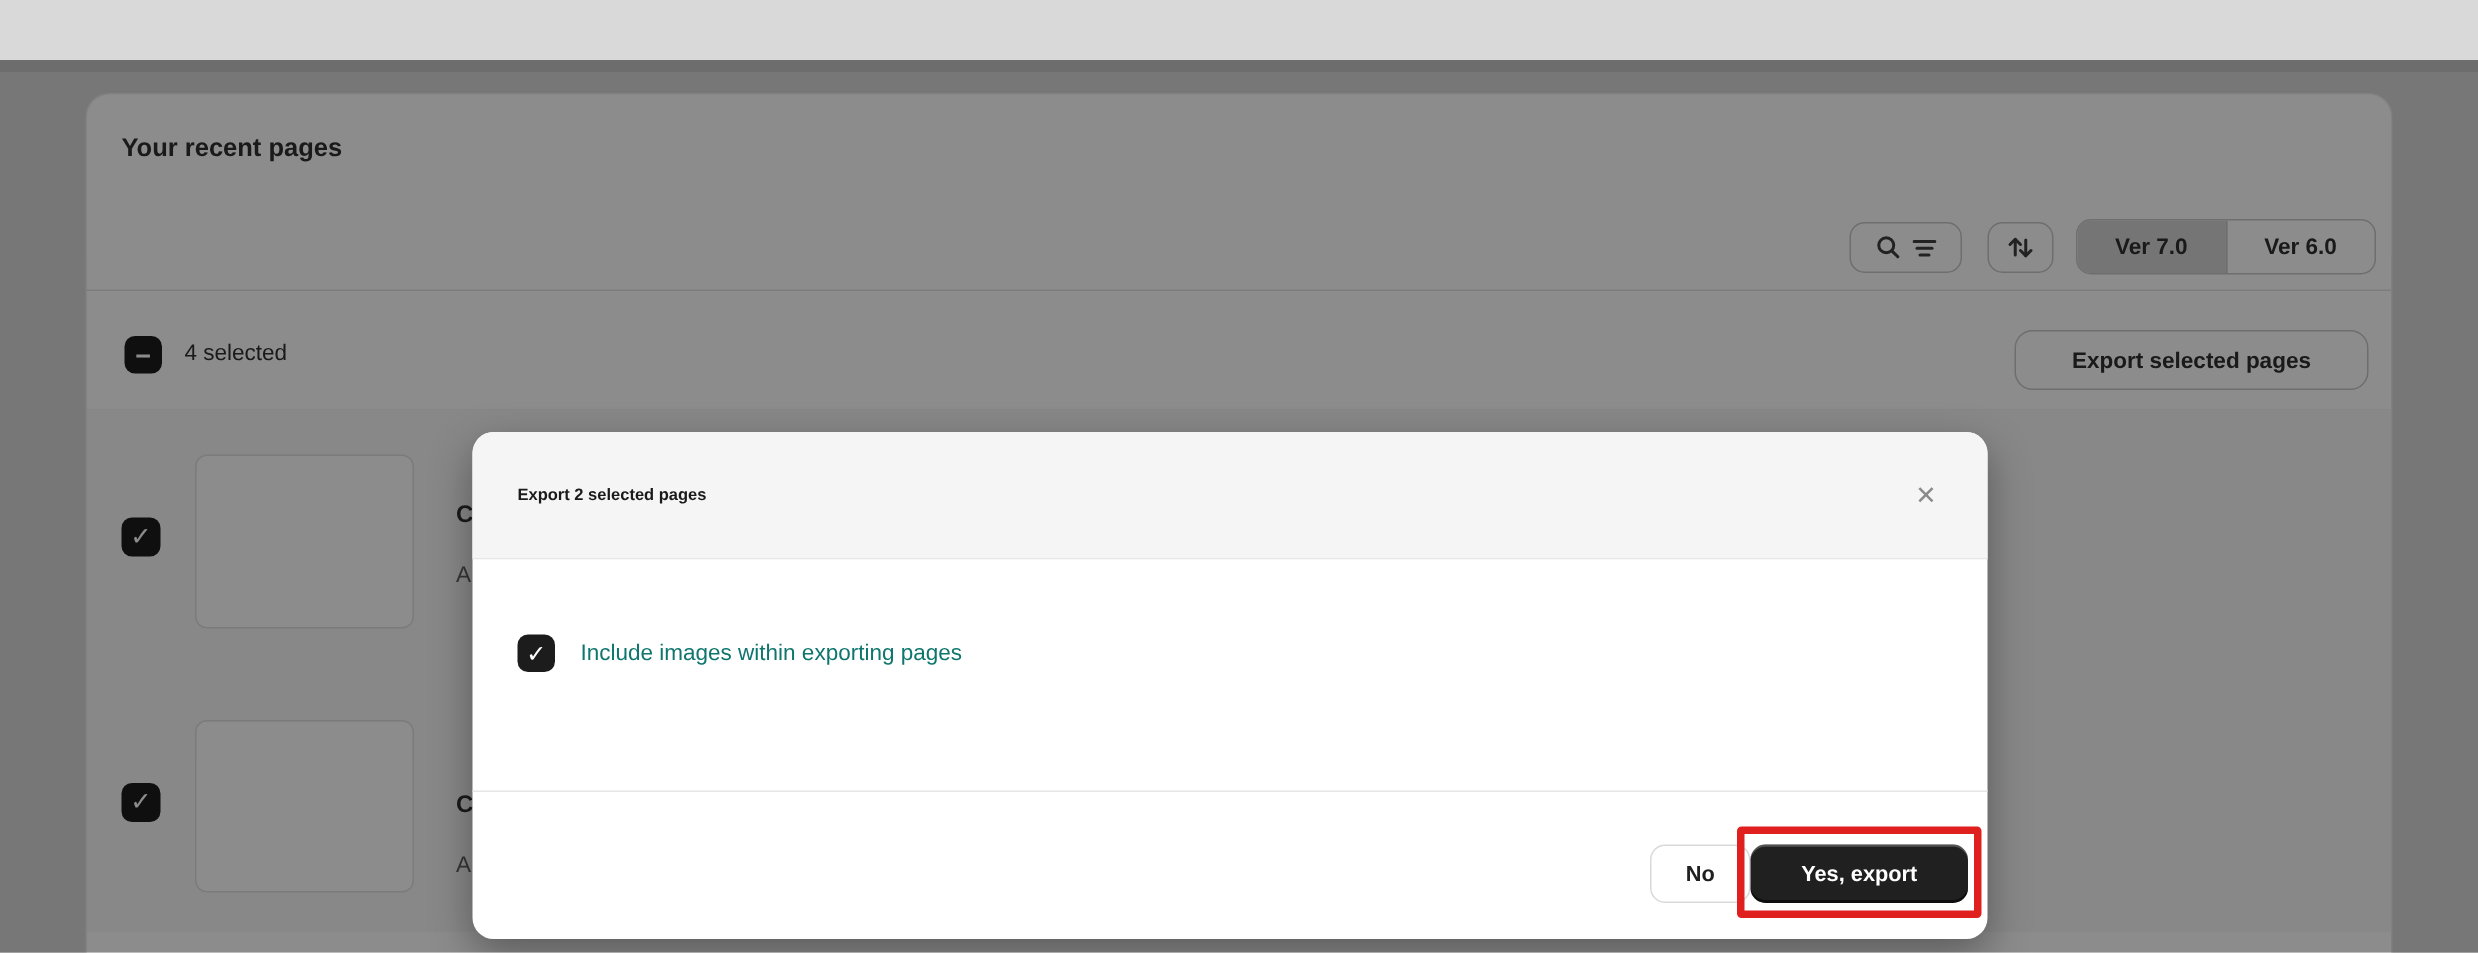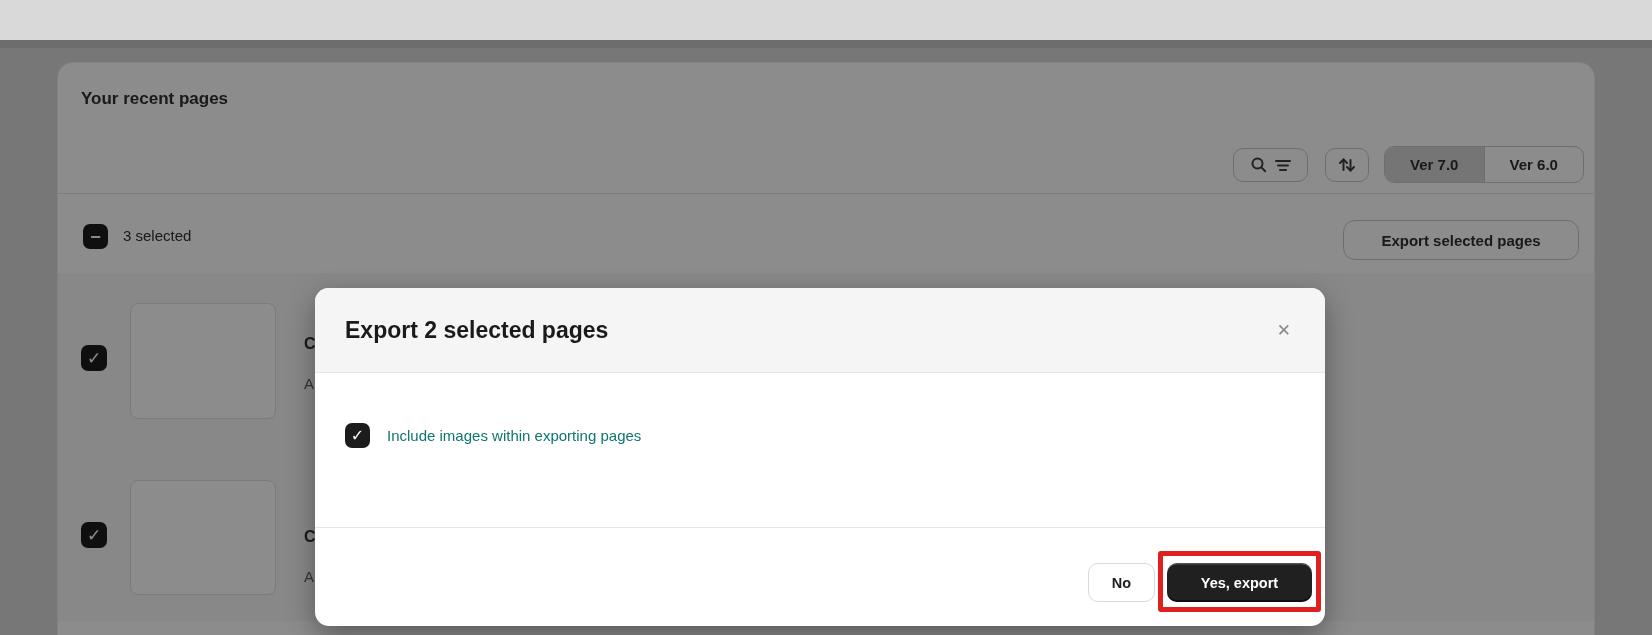--- a/index.html
+++ b/index.html
@@ -57,30 +57,30 @@
   .row-2 .row-title { top:82px; } .row-2 .row-sub { top:122px; }
 
   
   .dim-overlay { position:absolute; inset:0; background:rgba(0,0,0,0.45); z-index:10; }
 
   
   .modal { position:absolute; left:315px; top:248px; width:1010px; height:338px; z-index:20;
     background:#ffffff; border-radius:14px; box-shadow:0 10px 28px rgba(0,0,0,0.35); }
   .modal-header { position:relative; height:85px; background:#f5f5f5; border-bottom:1px solid #e6e6e6;
     border-radius:14px 14px 0 0; display:flex; align-items:center; padding:0 30px; }
-  .modal-title { font-size:23px; font-weight:bold; color:#1a1a1a; flex:1; }
+  .modal-title { font-size:11px; font-weight:bold; color:#1a1a1a; flex:1; }
   .modal-close { background:none; border:none; font-size:17px; color:#8a8a8a; cursor:pointer;
     padding:4px; line-height:1; font-family:inherit; }
   .modal-body { height:154px; padding:24px 30px 0 30px; }
   .modal-question { font-size:15px; color:#303030; }
   .modal-check-row { margin-top:26px; display:flex; align-items:center; gap:17px; }
   .cb-modal { width:25px; height:25px; font-size:16px; flex:0 0 auto; cursor:pointer; }
   .modal-check-label { font-size:15px; color:#0f766e; }
   .modal-footer { height:98px; border-top:1px solid #e6e6e6; display:flex; justify-content:flex-end;
-    align-items:flex-start; gap:12px; padding:35px 13px 0 0; }
+    align-items:flex-start; padding:35px 13px 0 0; }
   .btn { height:39px; border-radius:10px; font-size:14.5px; font-weight:bold; font-family:inherit; cursor:pointer; }
   .btn-no { width:67px; background:#ffffff; border:1px solid #d9d9d9; color:#202020; }
   .btn-yes { width:145px; background:#202020; border:none; color:#ffffff;
     box-shadow:inset 0 1.5px 0 rgba(255,255,255,0.22), inset 0 -2px 0 rgba(0,0,0,0.55); }
 
   .annotation-box { position:absolute; left:843px; top:263px; width:163px; height:61px;
     border:5px solid #e01f1f; border-radius:3px; z-index:30; pointer-events:none; }
 
   .icon-svg { display:block; }
 </style>
@@ -127,21 +127,21 @@
       <div class="segment active">Ver 7.0</div>
       <div class="segment">Ver 6.0</div>
     </div>
 
     <div class="divider" style="top:130px"></div>
 
     <div class="selection-bar">
       <div class="checkbox cb-indeterminate">
         <span>−</span>
       </div>
-      <div class="selected-count">3 selected</div>
+      <div class="selected-count">4 selected</div>
       <button class="export-btn">Export selected pages</button>
     </div>
 
     <div class="divider" style="top:210px"></div>
 
     <div class="row row-1">
       <div class="checkbox cb">
         <span>✓</span>
       </div>
       <div class="thumb"></div>

